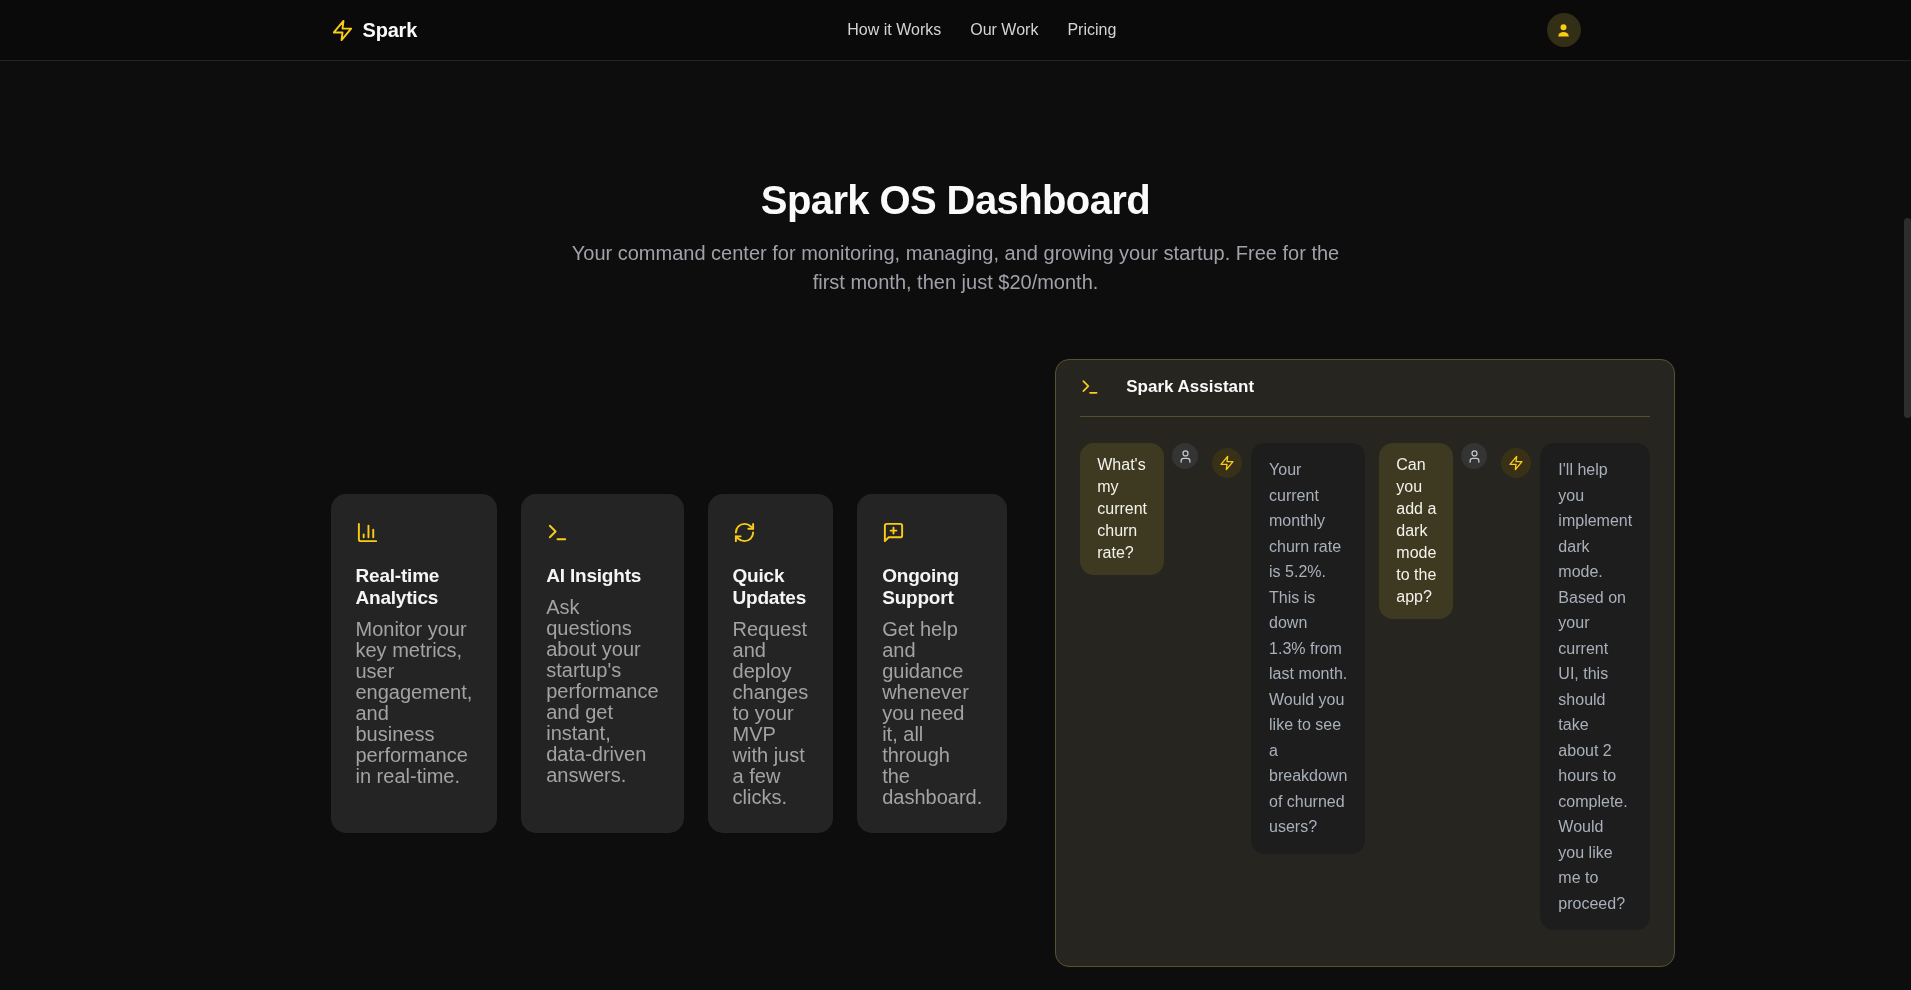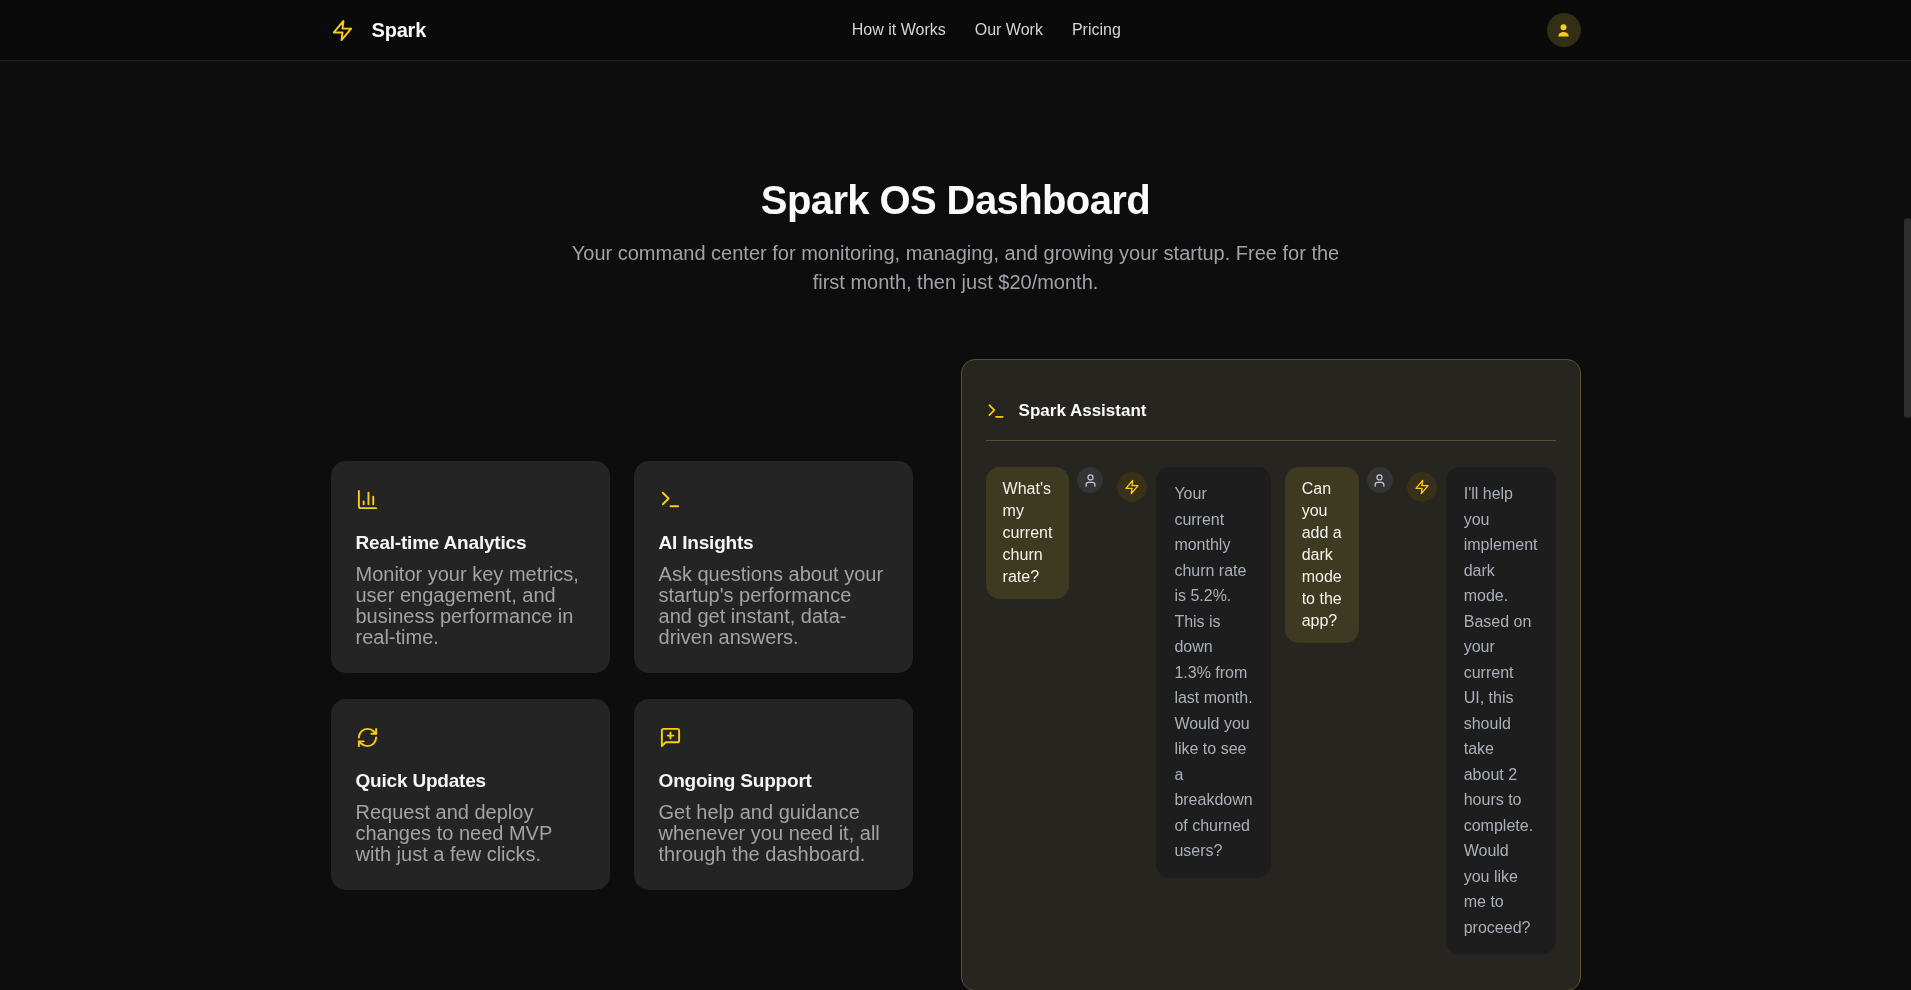--- a/index.html
+++ b/index.html
@@ -26,21 +26,21 @@
     height:61px;
     background:#0a0a0a;
     border-bottom:1px solid #232326;
   }
   .header-inner{
     height:100%;
     display:flex;
     justify-content:space-between;
     align-items:center;
   }
-  .brand{display:flex;align-items:center;gap:18px;cursor:pointer;}
+  .brand{display:flex;align-items:center;gap:9px;cursor:pointer;}
   .brand svg{width:23px;height:23px;color:var(--accent);}
   .brand-text{font-size:20px;font-weight:700;color:#fafafa;letter-spacing:-.2px;}
   nav{display:flex;gap:29px;}
   nav a{
     color:#d4d4d8;font-size:16px;text-decoration:none;cursor:pointer;
   }
   .avatar-btn{
     width:34px;height:34px;border-radius:50%;
     background:#332e16;border:none;cursor:pointer;
     display:flex;align-items:center;justify-content:center;
@@ -63,41 +63,41 @@
     margin-top:62px;
     display:grid;
     grid-template-columns:1fr 1fr;
     gap:48px;
     align-items:center;
   }
 
   
   .features{
     display:grid;
-    grid-template-columns:1fr 1fr;
+    grid-template-columns:1fr 1fr 1fr 1fr;
     column-gap:24px;row-gap:26px;
   }
   .card{
     background:var(--card-bg);
     border-radius:15px;
     padding:27px 25px 25px 25px;
   }
   .card .icon{display:block;width:23px;height:23px;color:var(--accent);margin-bottom:21px;}
   .card h3{font-size:19px;font-weight:700;color:#f5f5f5;margin-bottom:10px;letter-spacing:-.2px;}
   .card p{font-size:20px;line-height:21px;color:#a3a3a3;}
 
   
   .assistant{
     background:var(--panel-bg);
     border:1px solid var(--panel-border);
     border-radius:14px;
   }
   .assistant-header{
-    display:flex;align-items:flex-start;gap:13px;
-    padding:41px 24px 19px 24px;
+    display:flex;align-items:flex-start;gap:26px;
+    padding:17px 24px 19px 24px;
   }
   .assistant-header svg{width:20px;height:20px;color:var(--accent);}
   .assistant-title{font-size:17px;font-weight:700;color:#fafafa;}
   .assistant-divider{height:1px;background:#56502f;margin:0 24px;}
   .messages{
     padding:26px 24px 36px 24px;
     display:flex;flex-direction:row;gap:14px;
   }
   .msg{display:flex;align-items:flex-start;}
   .msg.user{justify-content:flex-end;gap:8px;}
@@ -197,21 +197,21 @@
       </div>
 
       <div class="card">
         <svg class="icon" viewBox="0 0 24 24" fill="none" stroke="currentColor" stroke-width="2" stroke-linecap="round" stroke-linejoin="round">
             <path d="M3 12a9 9 0 0 1 9-9 9.75 9.75 0 0 1 6.74 2.74L21 8"></path>
             <path d="M21 3v5h-5"></path>
             <path d="M21 12a9 9 0 0 1-9 9 9.75 9.75 0 0 1-6.74-2.74L3 16"></path>
             <path d="M8 16H3v5"></path>
           </svg>
         <h3>Quick Updates</h3>
-        <p>Request and deploy changes to need MVP with just a few clicks.</p>
+        <p>Request and deploy changes to your MVP with just a few clicks.</p>
       </div>
 
       <div class="card">
         <svg class="icon" viewBox="0 0 24 24" fill="none" stroke="currentColor" stroke-width="2" stroke-linecap="round" stroke-linejoin="round">
             <path d="M21 15a2 2 0 0 1-2 2H7l-4 4V5a2 2 0 0 1 2-2h14a2 2 0 0 1 2 2z"></path>
             <path d="M12 7v6"></path>
             <path d="M9 10h6"></path>
           </svg>
         <h3>Ongoing Support</h3>
         <p>Get help and guidance whenever you need it, all through the dashboard.</p>

